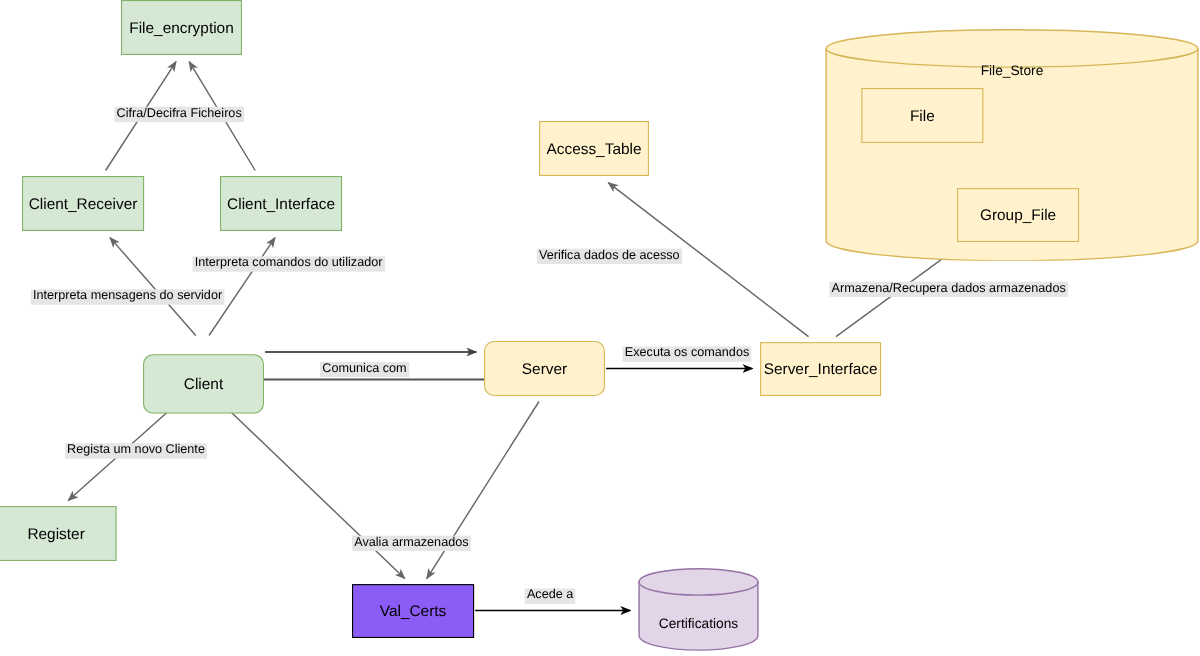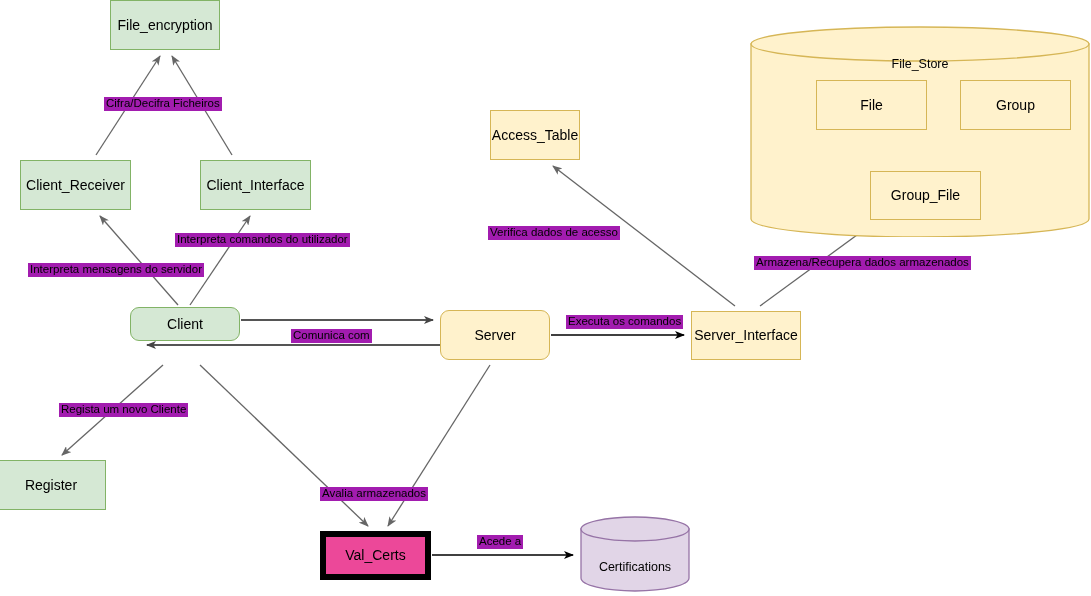--- a/index.html
+++ b/index.html
@@ -6,30 +6,30 @@
   body{width:1091px;height:596px;overflow:hidden;
        font-family:"Liberation Sans",sans-serif;color:#000;}
   #stage{position:relative;width:1091px;height:596px;background:#ffffff;}
   #edges{position:absolute;left:0;top:0;width:1091px;height:596px;}
 
   .node{position:absolute;box-sizing:border-box;display:flex;
         align-items:center;justify-content:center;
         font-size:14px;line-height:1.2;text-align:center;}
   .green {background:#d5e8d4;border:1px solid #82b366;}
   .yellow{background:#fff2cc;border:1px solid #d6b656;}
-  .purple{background:#ec4899;border:6px solid #000000;}
+  .purple{background:#8b5cf6;border:1px solid #000000;}
   .round{border-radius:9px;}
 
   .cyl{position:absolute;box-sizing:border-box;}
   .cyl svg{position:absolute;left:0;top:0;}
   .cyl .caption{position:absolute;left:0;width:100%;text-align:center;
                 font-size:12.5px;}
 
   .elabel{position:absolute;font-size:11.5px;line-height:1.2;
-          white-space:nowrap;background:#a21caf;padding:0 2px;}
+          white-space:nowrap;background:#e5e5e5;padding:0 2px;}
 </style>
 </head>
 <body>
 
 <div id="stage">
 
   <svg id="edges" viewBox="0 0 1091 596" xmlns="http://www.w3.org/2000/svg">
     <defs>
       <marker id="ah" markerWidth="10" markerHeight="8" refX="9" refY="4" orient="auto" markerUnits="userSpaceOnUse">
         <path d="M0,0 L10,4 L0,8 L2.6,4 Z" fill="#666666"></path>
@@ -82,55 +82,52 @@
   </div>
 
   <div class="node green" style="left:20px;top:160px;width:111px;height:50px;">
     <span>Client_Receiver</span>
   </div>
 
   <div class="node green" style="left:200px;top:160px;width:111px;height:50px;">
     <span>Client_Interface</span>
   </div>
 
-  <div class="node green round" style="left:130px;top:307px;width:110px;height:34px;">
+  <div class="node green round" style="left:130px;top:322px;width:110px;height:54px;">
     <span>Client</span>
   </div>
 
   <div class="node green" style="left:-4px;top:460px;width:110px;height:50px;">
     <span>Register</span>
   </div>
 
   <div class="node yellow round" style="left:440px;top:310px;width:110px;height:50px;justify-content:center;">
     <span>Server</span>
   </div>
 
   <div class="node yellow" style="left:691px;top:311px;width:110px;height:49px;">
     <span>Server_Interface</span>
   </div>
 
-  <div class="node yellow" style="left:490px;top:110px;width:90px;height:50px;">
+  <div class="node yellow" style="left:490px;top:110px;width:100px;height:50px;">
     <span>Access_Table</span>
   </div>
 
   <div class="cyl" style="left:750px;top:26px;width:340px;height:211px;">
     <svg width="340" height="211" viewBox="0 0 340 211" xmlns="http://www.w3.org/2000/svg">
       <path d="M1,18 L1,193 A169,18 0 0,0 339,193 L339,18 Z" fill="#fff2cc" stroke="#d6b656" stroke-width="1.3"></path>
       <ellipse cx="170" cy="18" rx="169" ry="17" fill="#fff2cc" stroke="#d6b656" stroke-width="1.3"></ellipse>
     </svg>
     <div class="caption" style="top:31px;">File_Store</div>
   </div>
 
-  <div class="node yellow" style="left:816px;top:80px;width:111px;height:50px;">
+  <div class="node yellow" style="left:783px;top:80px;width:111px;height:50px;">
     <span>File</span>
   </div>
 
-  <div class="node yellow" style="left:960px;top:80px;width:111px;height:50px;">
-    <span>Group</span>
-  </div>
 
   <div class="node yellow" style="left:870px;top:171px;width:111px;height:49px;">
     <span>Group_File</span>
   </div>
 
   <div class="node purple" style="left:320px;top:531px;width:111px;height:49px;">
     <span>Val_Certs</span>
   </div>
 
   <div class="cyl" style="left:580px;top:516px;width:110px;height:76px;">

